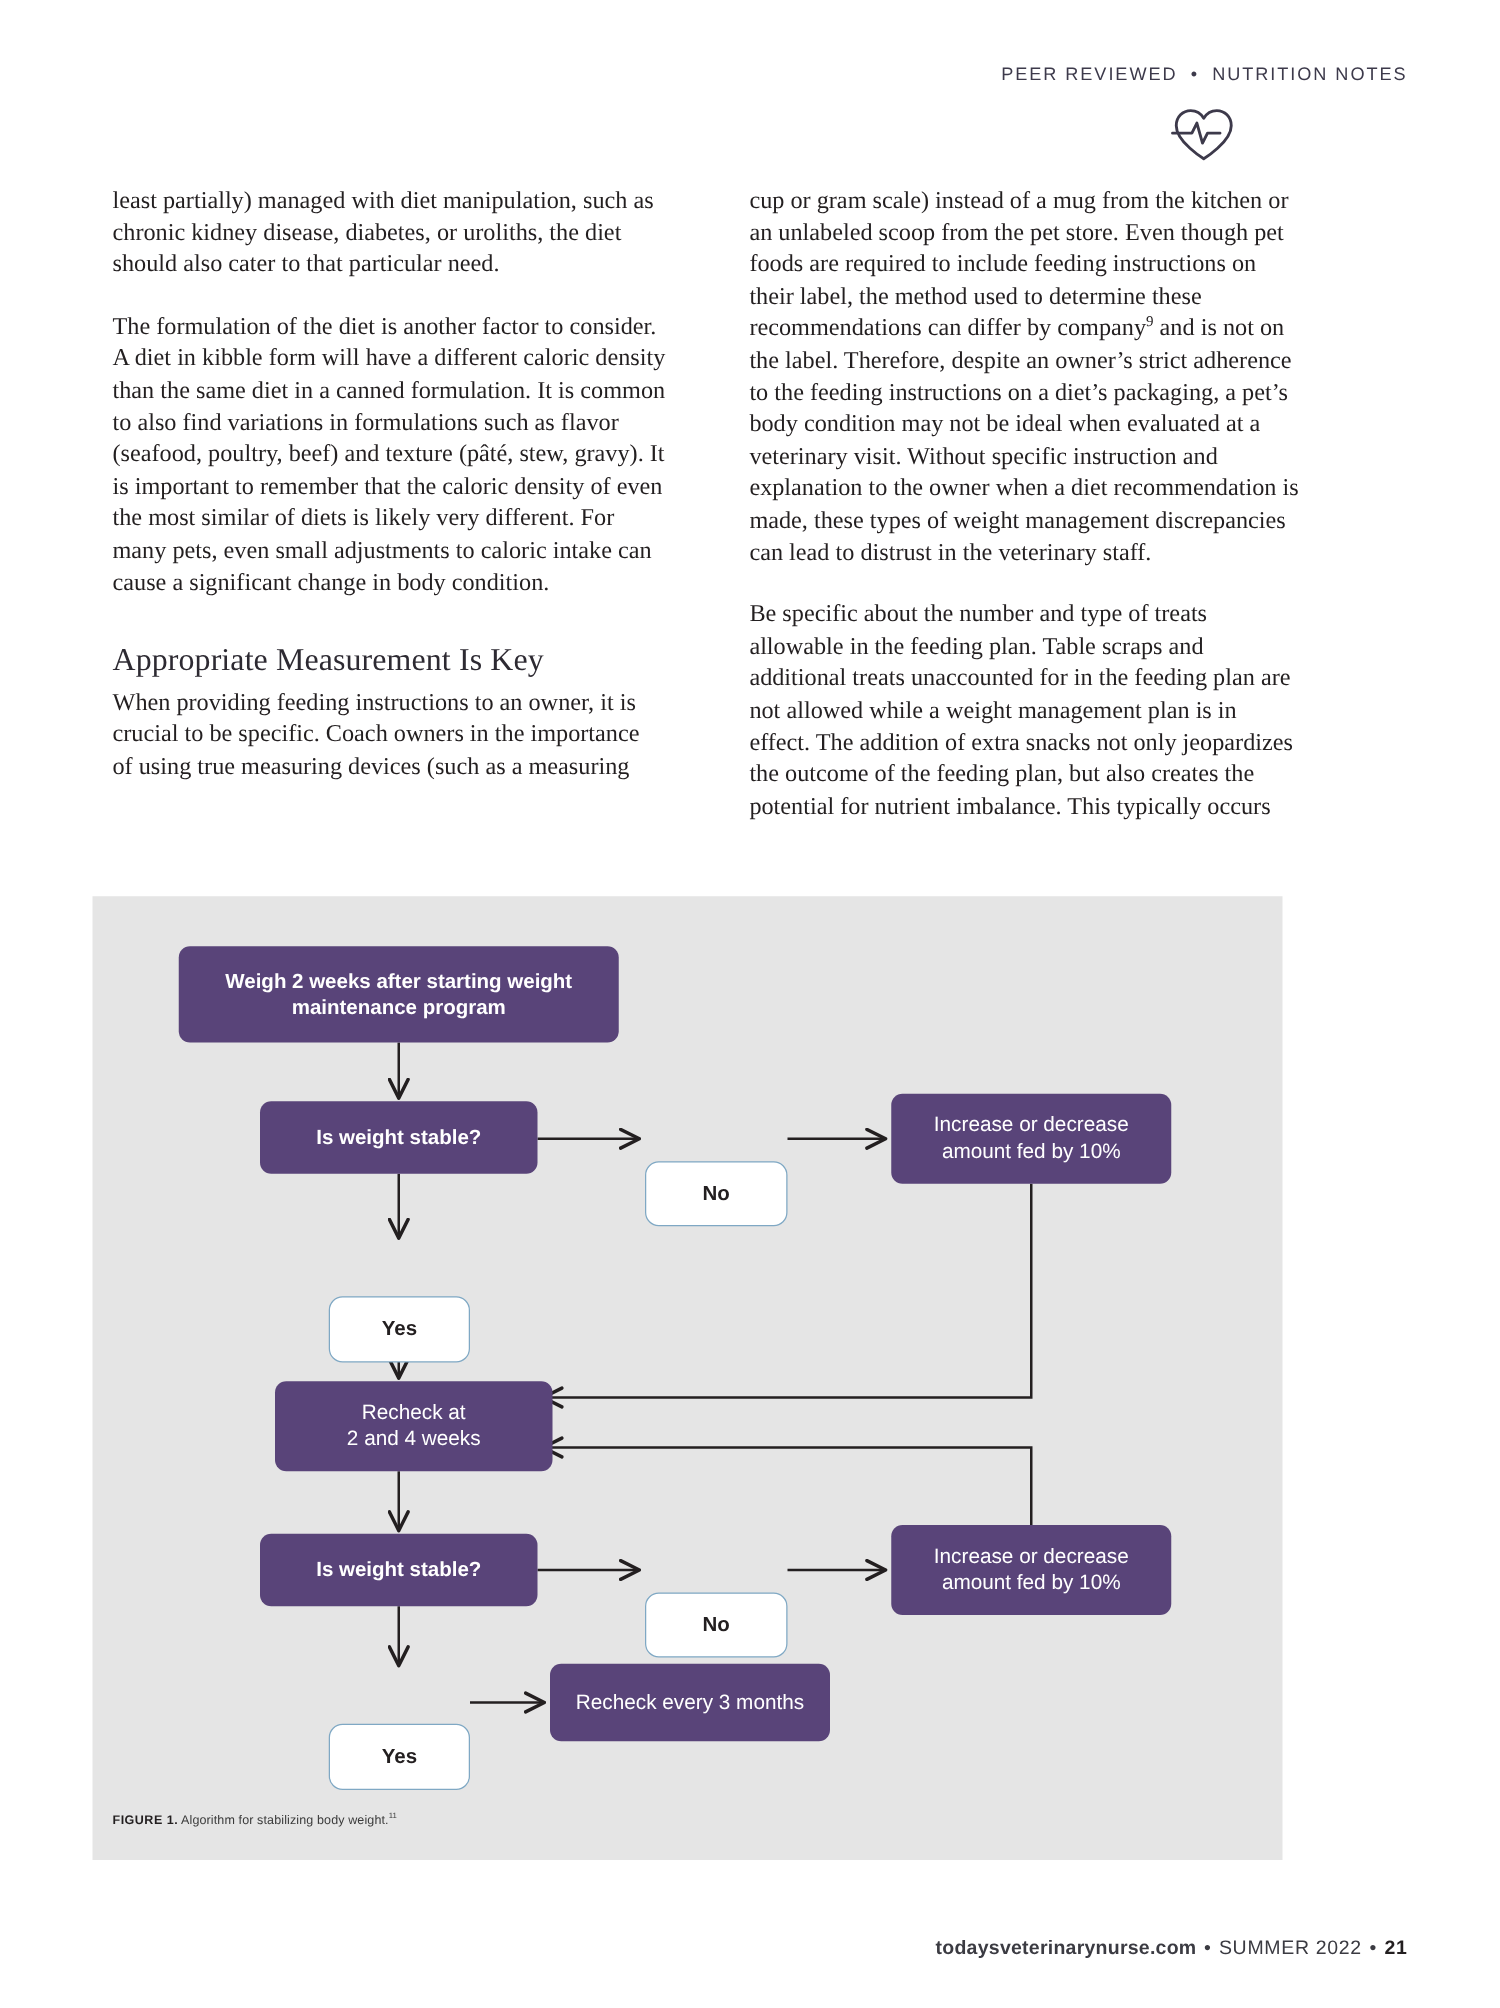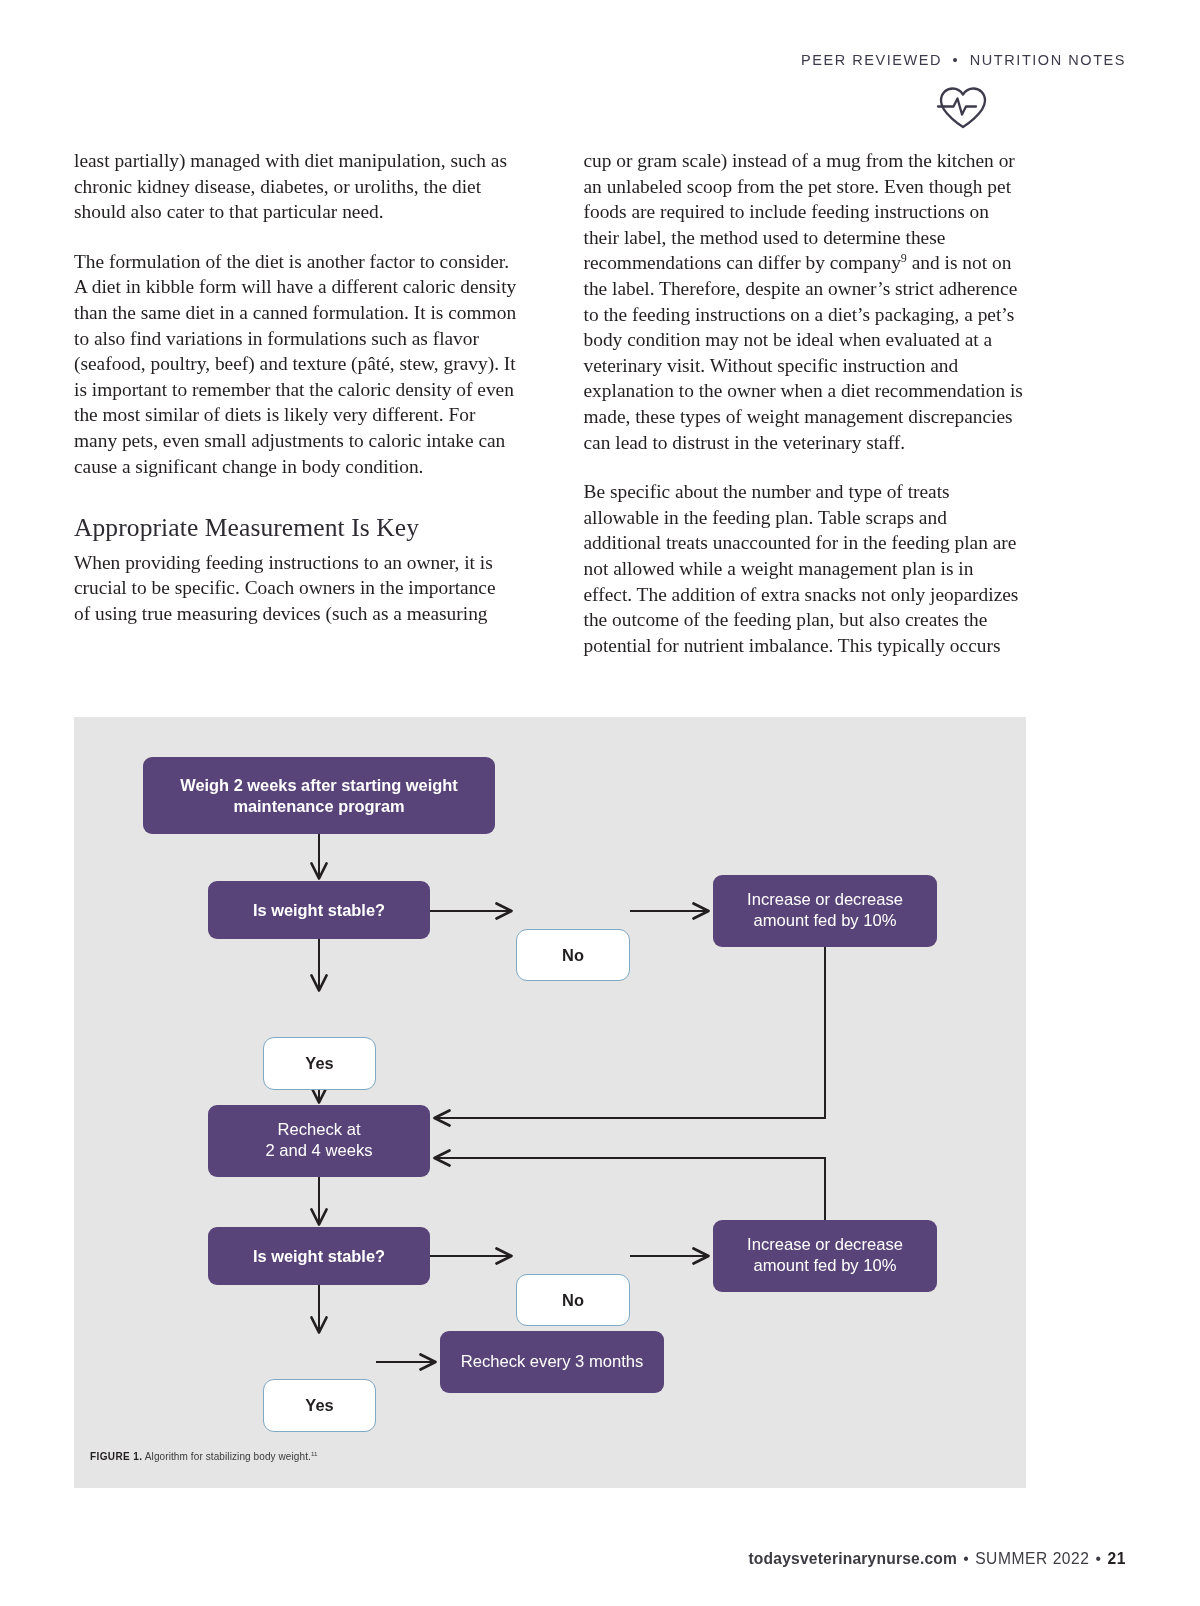--- a/index.html
+++ b/index.html
@@ -31,21 +31,21 @@
     font-weight: 500;
     white-space: nowrap;
   }
   .runhead-sep { display: inline-block; padding: 0 5px; }
   .runhead-logo { width: 54px; height: 46px; display: block; }
 
   
   .columns {
     position: absolute;
     top: 148px;
-    left: 74px;
+    left: 90px;
     width: 952px;
     display: flex;
     gap: 67px;
   }
   .col { width: 447px; }
   .col p {
     margin: 0 0 24px 0;
     font-family: "Liberation Serif", serif;
     font-size: 19.4px;
     line-height: 25.6px;
@@ -119,21 +119,21 @@
     border-radius: 11px;
     margin-top: 44px;
   }
 
   
   #n-weigh      { left: 69px;  top: 40px;  width: 352px; height: 77px; padding: 0 20px; }
   #n-stable1    { left: 134px; top: 164px; width: 222px; height: 58px; }
   #n-no1        { left: 442px; top: 168px; width: 114px; height: 52px; }
   #n-adjust1    { left: 639px; top: 158px; width: 224px; height: 72px; padding: 0 14px; }
   #n-yes1       { left: 189px; top: 276px; width: 113px; height: 53px; }
-  #n-recheck    { left: 134px; top: 388px; width: 222px; height: 72px; }
+  #n-recheck    { left: 146px; top: 388px; width: 222px; height: 72px; }
   #n-stable2    { left: 134px; top: 510px; width: 222px; height: 58px; }
   #n-no2        { left: 442px; top: 513px; width: 114px; height: 52px; }
   #n-adjust2    { left: 639px; top: 503px; width: 224px; height: 72px; padding: 0 14px; }
   #n-yes2       { left: 189px; top: 618px; width: 113px; height: 53px; }
   #n-recheck3   { left: 366px; top: 614px; width: 224px; height: 62px; }
 
   .fig-caption {
     position: absolute;
     left: 16px;
     bottom: 26px;

